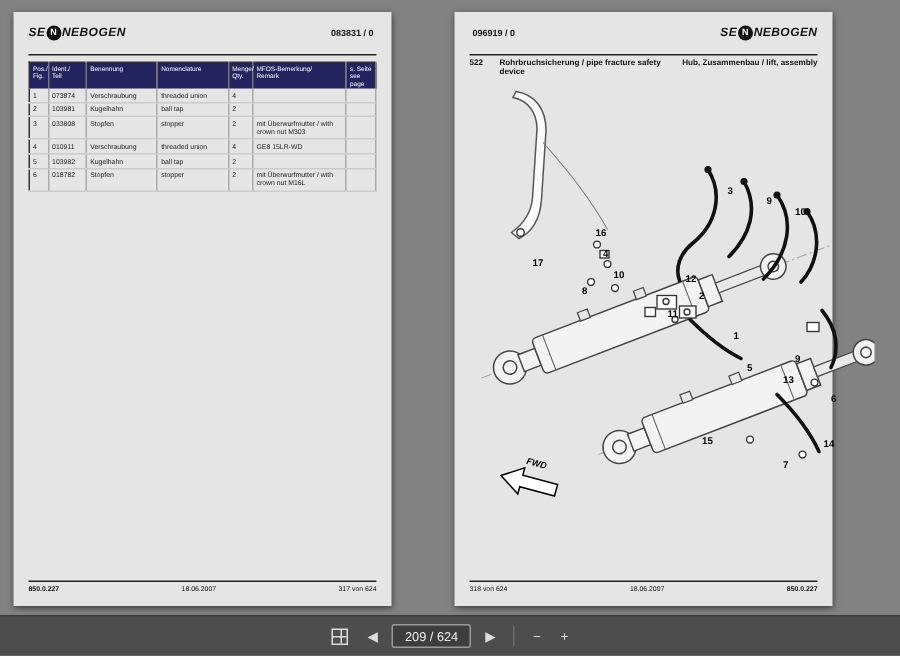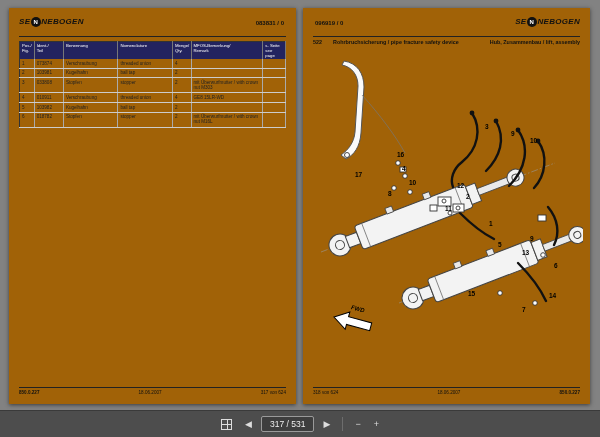--- a/index.html
+++ b/index.html
@@ -1,18 +1,18 @@
 <!DOCTYPE html>
 <html><head>
 <meta charset="utf-8">
 <style>
   html,body{margin:0;padding:0;}
   body{width:600px;height:437px;overflow:hidden;background:#828282;font-family:"Liberation Sans",sans-serif;}
   .viewer{position:relative;width:600px;height:437px;background:#828282;}
-  .page{position:absolute;top:8px;width:287px;height:396px;background:#a16207;box-shadow:0 1px 4px rgba(0,0,0,.55);}
+  .page{position:absolute;top:8px;width:252px;height:396px;background:#e5e5e5;box-shadow:0 1px 4px rgba(0,0,0,.55);}
   .page-left{left:9px;}
   .page-right{left:303px;}
 
   
   .page-head{position:absolute;top:7px;left:10px;right:10px;height:21px;border-bottom:1px solid #222;}
   .logo{position:absolute;top:2px;display:flex;align-items:center;font-weight:bold;font-style:italic;font-size:8px;letter-spacing:.3px;color:#111;}
   .logo .pre,.logo .post{line-height:10px;}
   .logo .emblem{display:inline-flex;align-items:center;justify-content:center;width:10px;height:10px;border-radius:50%;background:#111;color:#fff;font-size:6px;font-style:normal;margin:0 .5px;}
   .logo-left{left:0;}
   .logo-right{right:0;}
@@ -307,20 +307,20 @@
       <span>18.06.2007</span>
       <span class="b">850.0.227</span>
     </div>
   </div>
 
   <div class="toolbar">
     <button class="tb-btn">
         <span class="grid-icon"></span>
       </button>
     <button class="tb-btn">◀</button>
-    <div class="page-box">317 / 531</div>
+    <div class="page-box">209 / 624</div>
     <button class="tb-btn">▶</button>
     <div class="tb-sep"></div>
     <button class="tb-btn">−</button>
     <button class="tb-btn">+</button>
   </div>
 
 </div>
 
 </body></html>

